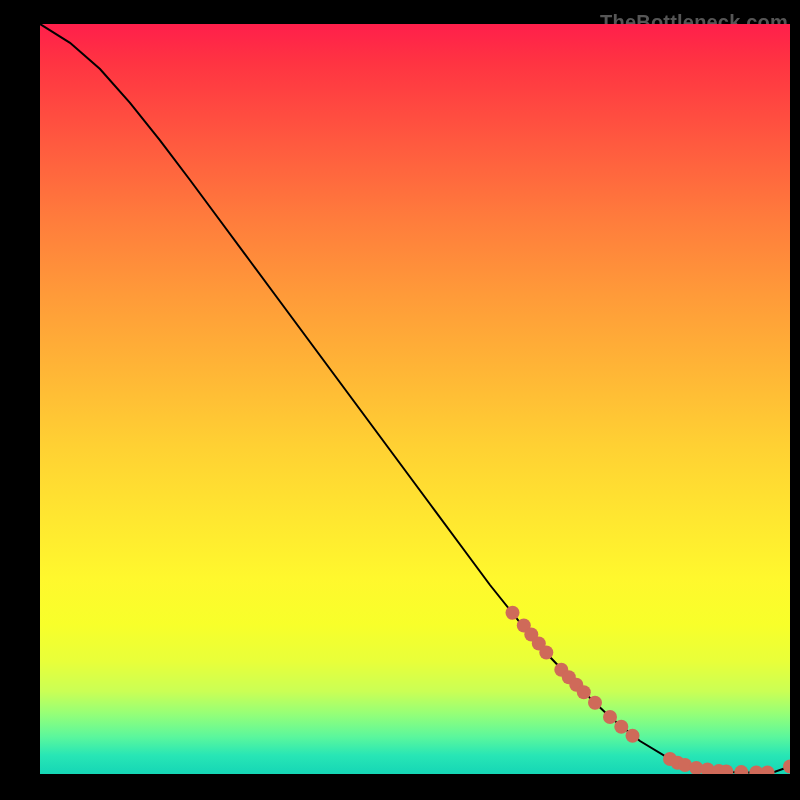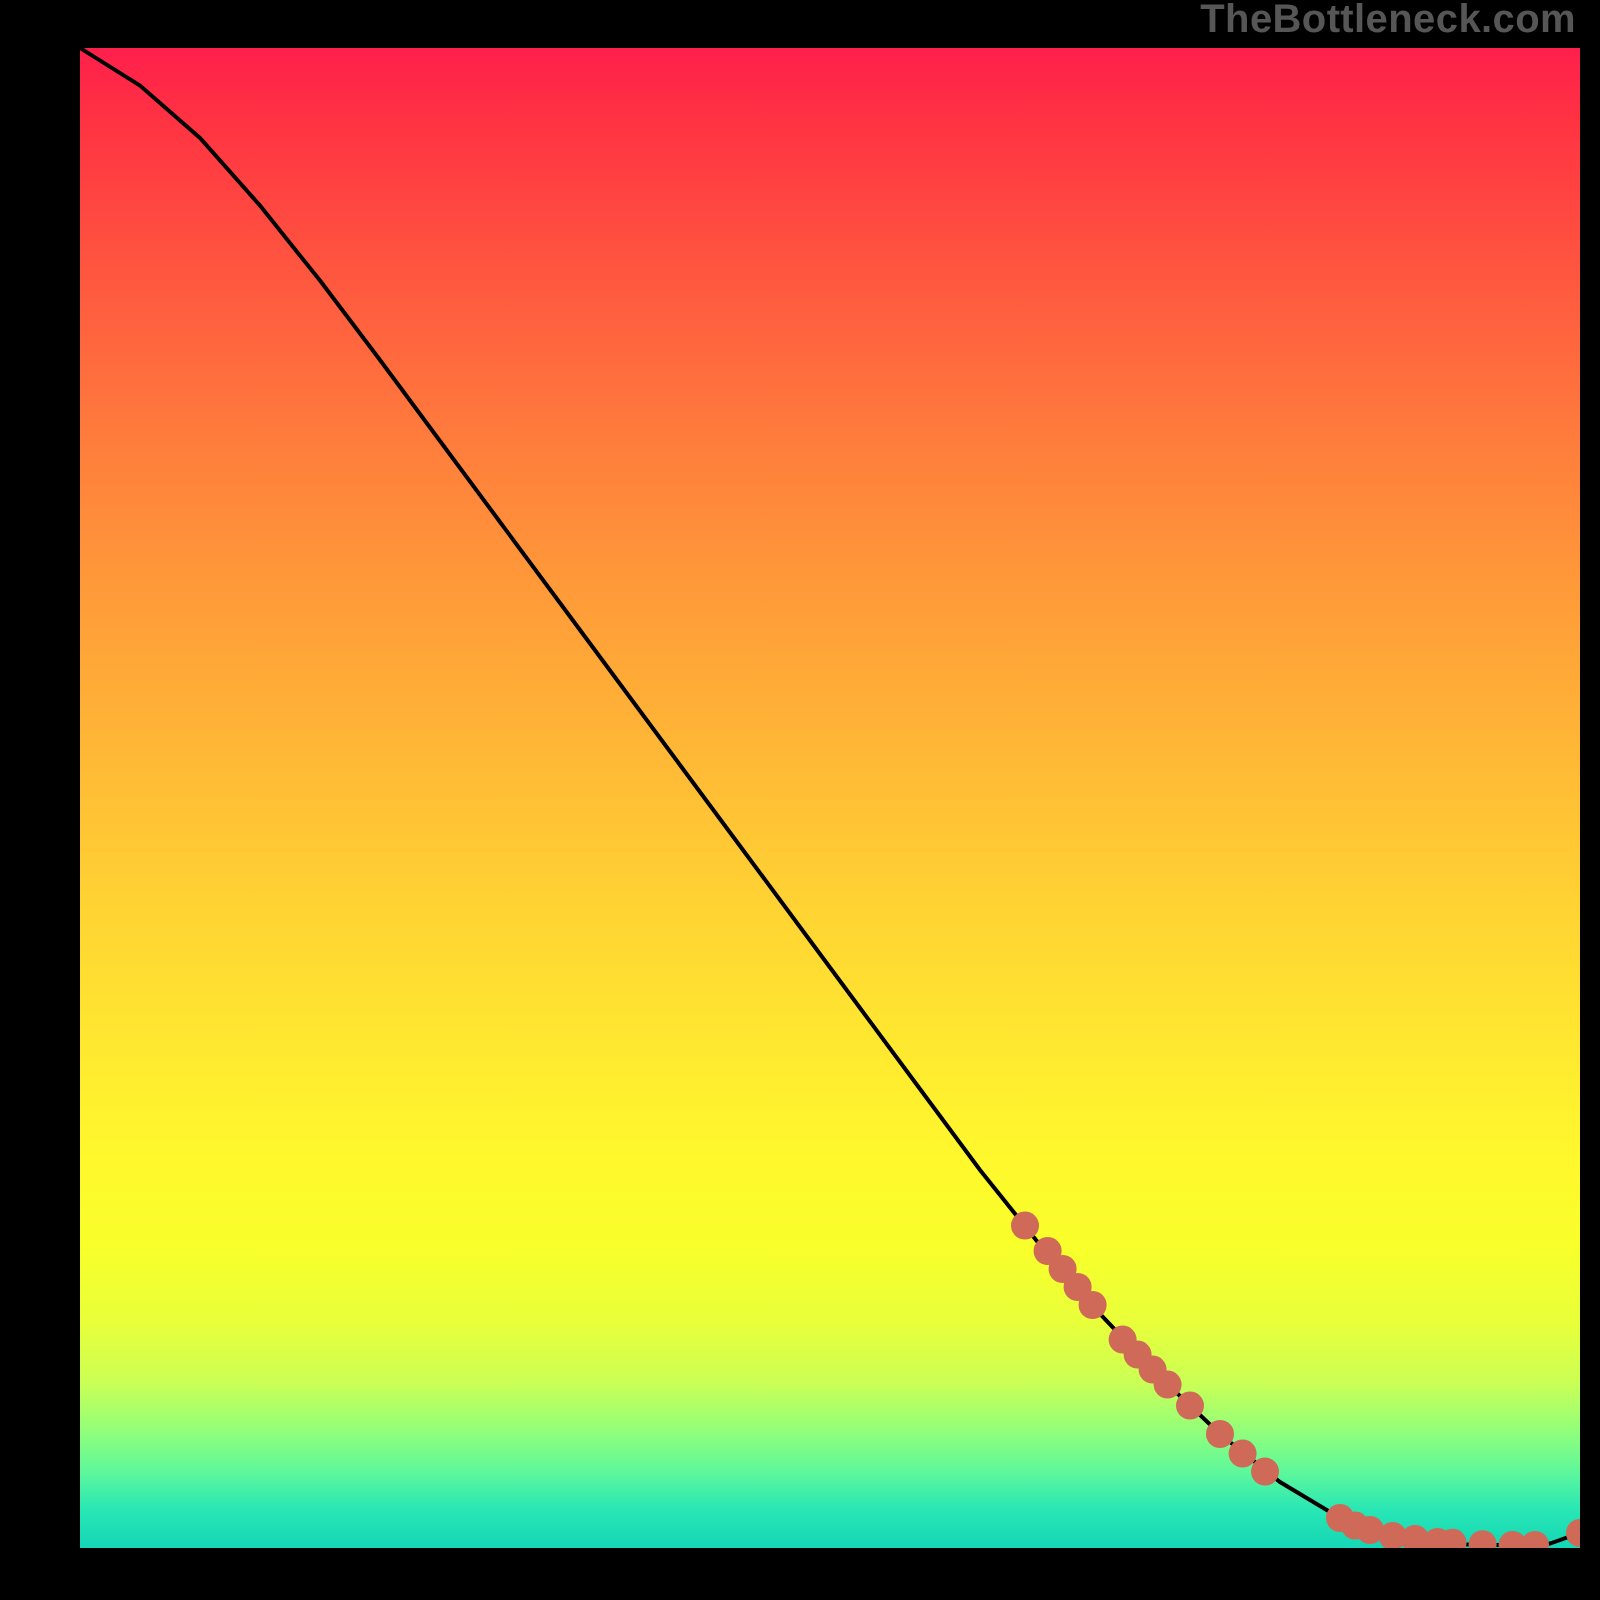--- a/index.html
+++ b/index.html
@@ -30,21 +30,21 @@
       #e8ff3a 85%,
       #caff55 89%,
       #95ff78 92%,
       #5cf79c 95%,
       #28e6b5 97.5%,
       #15d6b6 100%
     );
   }
   .attrib {
     position: absolute;
-    top: 0;
+    top: 12px;
     right: 12px;
     font: 600 20px/1 Arial, Helvetica, sans-serif;
     color: #565656;
     letter-spacing: 0.2px;
   }
   .curve {
     position: absolute;
     inset: 0;
     width: 750px;
     height: 750px;

